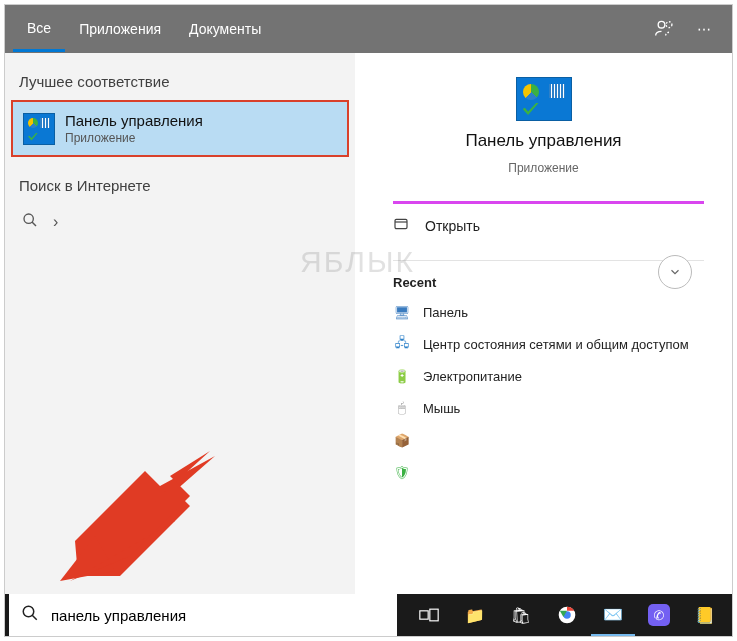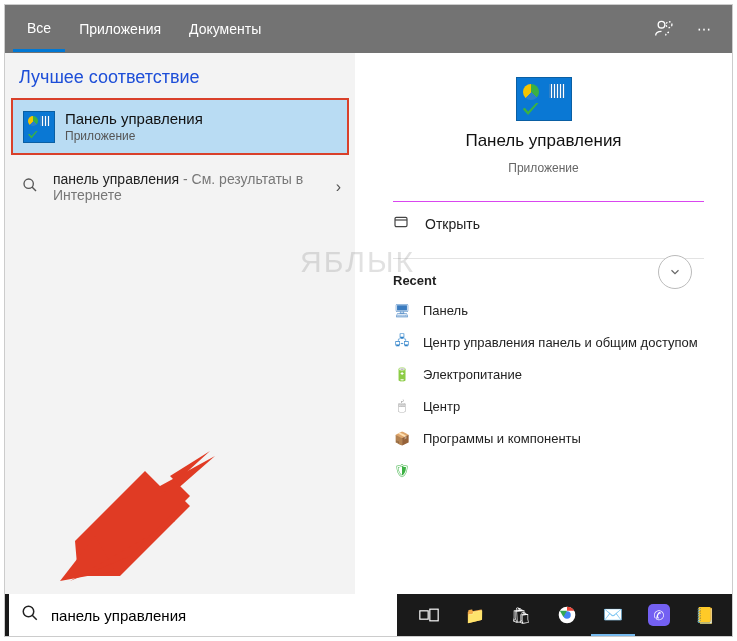--- a/index.html
+++ b/index.html
@@ -9,21 +9,21 @@
 .topbar { background: #737373; color: #fff; height: 48px; display: flex; align-items: center; padding: 0 8px; font-size: 14px; }
 .tab { padding: 13px 14px; cursor: pointer; white-space: nowrap; }
 .tab.active { border-bottom: 3px solid #0078d4; }
 .tab .chev { font-size: 10px; margin-left: 4px; }
 .top-spacer { flex: 1; }
 .fb-icon, .more-icon { width: 40px; text-align: center; cursor: pointer; }
 
 .main { flex: 1; display: flex; min-height: 0; }
 
 .left { width: 350px; background: #f3f3f3; display: flex; flex-direction: column; padding-top: 6px; }
-.section-title { font-size: 18px; color: #1d4ed8; padding: 8px 14px; }
+.section-title { font-size: 15px; color: #404040; padding: 8px 14px; margin-top: 6px; }
 .best-match { background: #b9dcf3; border: 2px solid #d9402a; margin: 2px 6px 6px 6px; padding: 10px 10px; display: flex; align-items: center; gap: 10px; }
 .cp-thumb { width: 32px; height: 32px; background: linear-gradient(#0a78d4,#0a78d4); border: 1px solid #0a5fa3; position: relative; }
 .mini-pie { position: absolute; left: 4px; top: 4px; width: 10px; height: 10px; border-radius: 50%; background: conic-gradient(#3bb143 0 130deg,#2c80c9 130deg 220deg,#f5c400 220deg 360deg); }
 .mini-bar { position: absolute; right: 4px; top: 4px; width: 10px; height: 10px; background: repeating-linear-gradient(90deg,#2c80c9 0 2px,#fff 2px 3px); }
 .mini-check { position: absolute; left: 4px; bottom: 3px; width: 10px; height: 8px; background: #3bb143; clip-path: polygon(0 50%,35% 100%,100% 0,85% 0,35% 70%,15% 40%); }
 .bm-text .t1 { font-size: 15px; color: #111; }
 .bm-text .t2 { font-size: 12px; color: #555; margin-top: 2px; }
 
 .web-item { display: flex; align-items: center; padding: 10px 14px; gap: 12px; cursor: pointer; }
 .web-item .wi-icon { width: 22px; text-align: center; color: #555; }
@@ -34,21 +34,21 @@
 .right { flex: 1; background: #fff; display: flex; flex-direction: column; align-items: stretch; padding: 24px 0 0 0; }
 .r-head { display: flex; flex-direction: column; align-items: center; gap: 10px; padding-bottom: 20px; }
 .cp-large { width: 56px; height: 44px; background: #0a78d4; border: 1px solid #0a5fa3; position: relative; }
 .cp-large .mini-pie { left: 6px; top: 6px; width: 16px; height: 16px; }
 .cp-large .mini-bar { right: 6px; top: 6px; width: 16px; height: 14px; }
 .cp-large .mini-check { left: 6px; bottom: 5px; width: 16px; height: 12px; }
 .r-title { font-size: 17px; color: #111; }
 .r-sub { font-size: 12px; color: #666; }
 
 .r-body { padding: 6px 28px 0 38px; }
-.open-row { display: flex; align-items: center; gap: 14px; padding: 12px 0; border-top: 1px solid #d946ef; cursor: pointer; }
+.open-row { display: flex; align-items: center; gap: 14px; padding: 12px 0; border-top: 3px solid #d946ef; cursor: pointer; }
 .open-row .ico { width: 18px; color: #444; }
 .open-row .lbl { font-size: 14px; color: #222; }
 .expand-btn { position: absolute; right: 40px; top: 250px; width: 34px; height: 34px; border-radius: 50%; border: 1px solid #bbb; display: flex; align-items: center; justify-content: center; color: #666; font-size: 14px; cursor: pointer; background: #fff; }
 .recent-title { font-size: 13px; font-weight: 600; color: #222; padding: 14px 0 6px 0; border-top: 1px solid #e3e3e3; margin-top: 12px; }
 .recent-item { display: flex; align-items: center; gap: 12px; padding: 7px 0; cursor: pointer; font-size: 13px; color: #222; }
 .recent-item .ri-ico { width: 18px; height: 18px; display: flex; align-items: center; justify-content: center; font-size: 13px; }
 
 .taskbar { height: 42px; background: #1a1a1a; display: flex; align-items: center; }
 .search-box { background: #fff; height: 42px; flex: 0 0 388px; display: flex; align-items: center; padding: 0 12px; gap: 12px; }
 .search-box .sico { color: #333; }
@@ -88,28 +88,28 @@
         <div class="cp-thumb">
             <div class="mini-pie"></div>
             <div class="mini-bar"></div>
             <div class="mini-check"></div>
           </div>
         <div class="bm-text">
           <div class="t1">Панель управления</div>
           <div class="t2">Приложение</div>
         </div>
       </div>
+      <div class="section-title">Поиск в Интернете</div>
       <div class="web-item">
         <div class="wi-icon">
           <svg width="16" height="16" viewBox="0 0 24 24" fill="none" stroke="#555" stroke-width="2">
               <circle cx="10" cy="10" r="7"></circle>
               <line x1="15" y1="15" x2="21" y2="21"></line>
             </svg>
         </div>
-        <div class="wi-text"><span>панель управления</span><span class="grey"> - См. результаты в Интернете</span></div>
         <div class="wi-chev">›</div>
       </div>
     </div>
 
     <div class="right">
       <div class="r-head">
         <div class="cp-large">
             <div class="mini-pie"></div>
             <div class="mini-bar"></div>
             <div class="mini-check"></div>
@@ -132,33 +132,32 @@
               <polyline points="6 9 12 15 18 9"></polyline>
             </svg>
         </div>
         <div class="recent-title">Recent</div>
         <div class="recent-item">
             <span class="ri-ico" style="color:#3a7bbf">🖥</span>
             <span>Панель</span>
           </div>
         <div class="recent-item">
             <span class="ri-ico" style="color:#2c80c9">🖧</span>
-            <span>Центр управления панель и общим доступом</span>
+            <span>Центр состояния сетями и общим доступом</span>
           </div>
         <div class="recent-item">
             <span class="ri-ico" style="color:#3bb143">🔋</span>
             <span>Электропитание</span>
           </div>
         <div class="recent-item">
             <span class="ri-ico" style="color:#777">🖱</span>
-            <span>Центр</span>
+            <span>Мышь</span>
           </div>
         <div class="recent-item">
             <span class="ri-ico" style="color:#b77b3b">📦</span>
-            <span>Программы и компоненты</span>
           </div>
         <div class="recent-item">
             <span class="ri-ico" style="color:#3bb143">🛡</span>
           </div>
       </div>
     </div>
   </div>
 
   <div class="taskbar">
     <div class="tb-left"></div>

